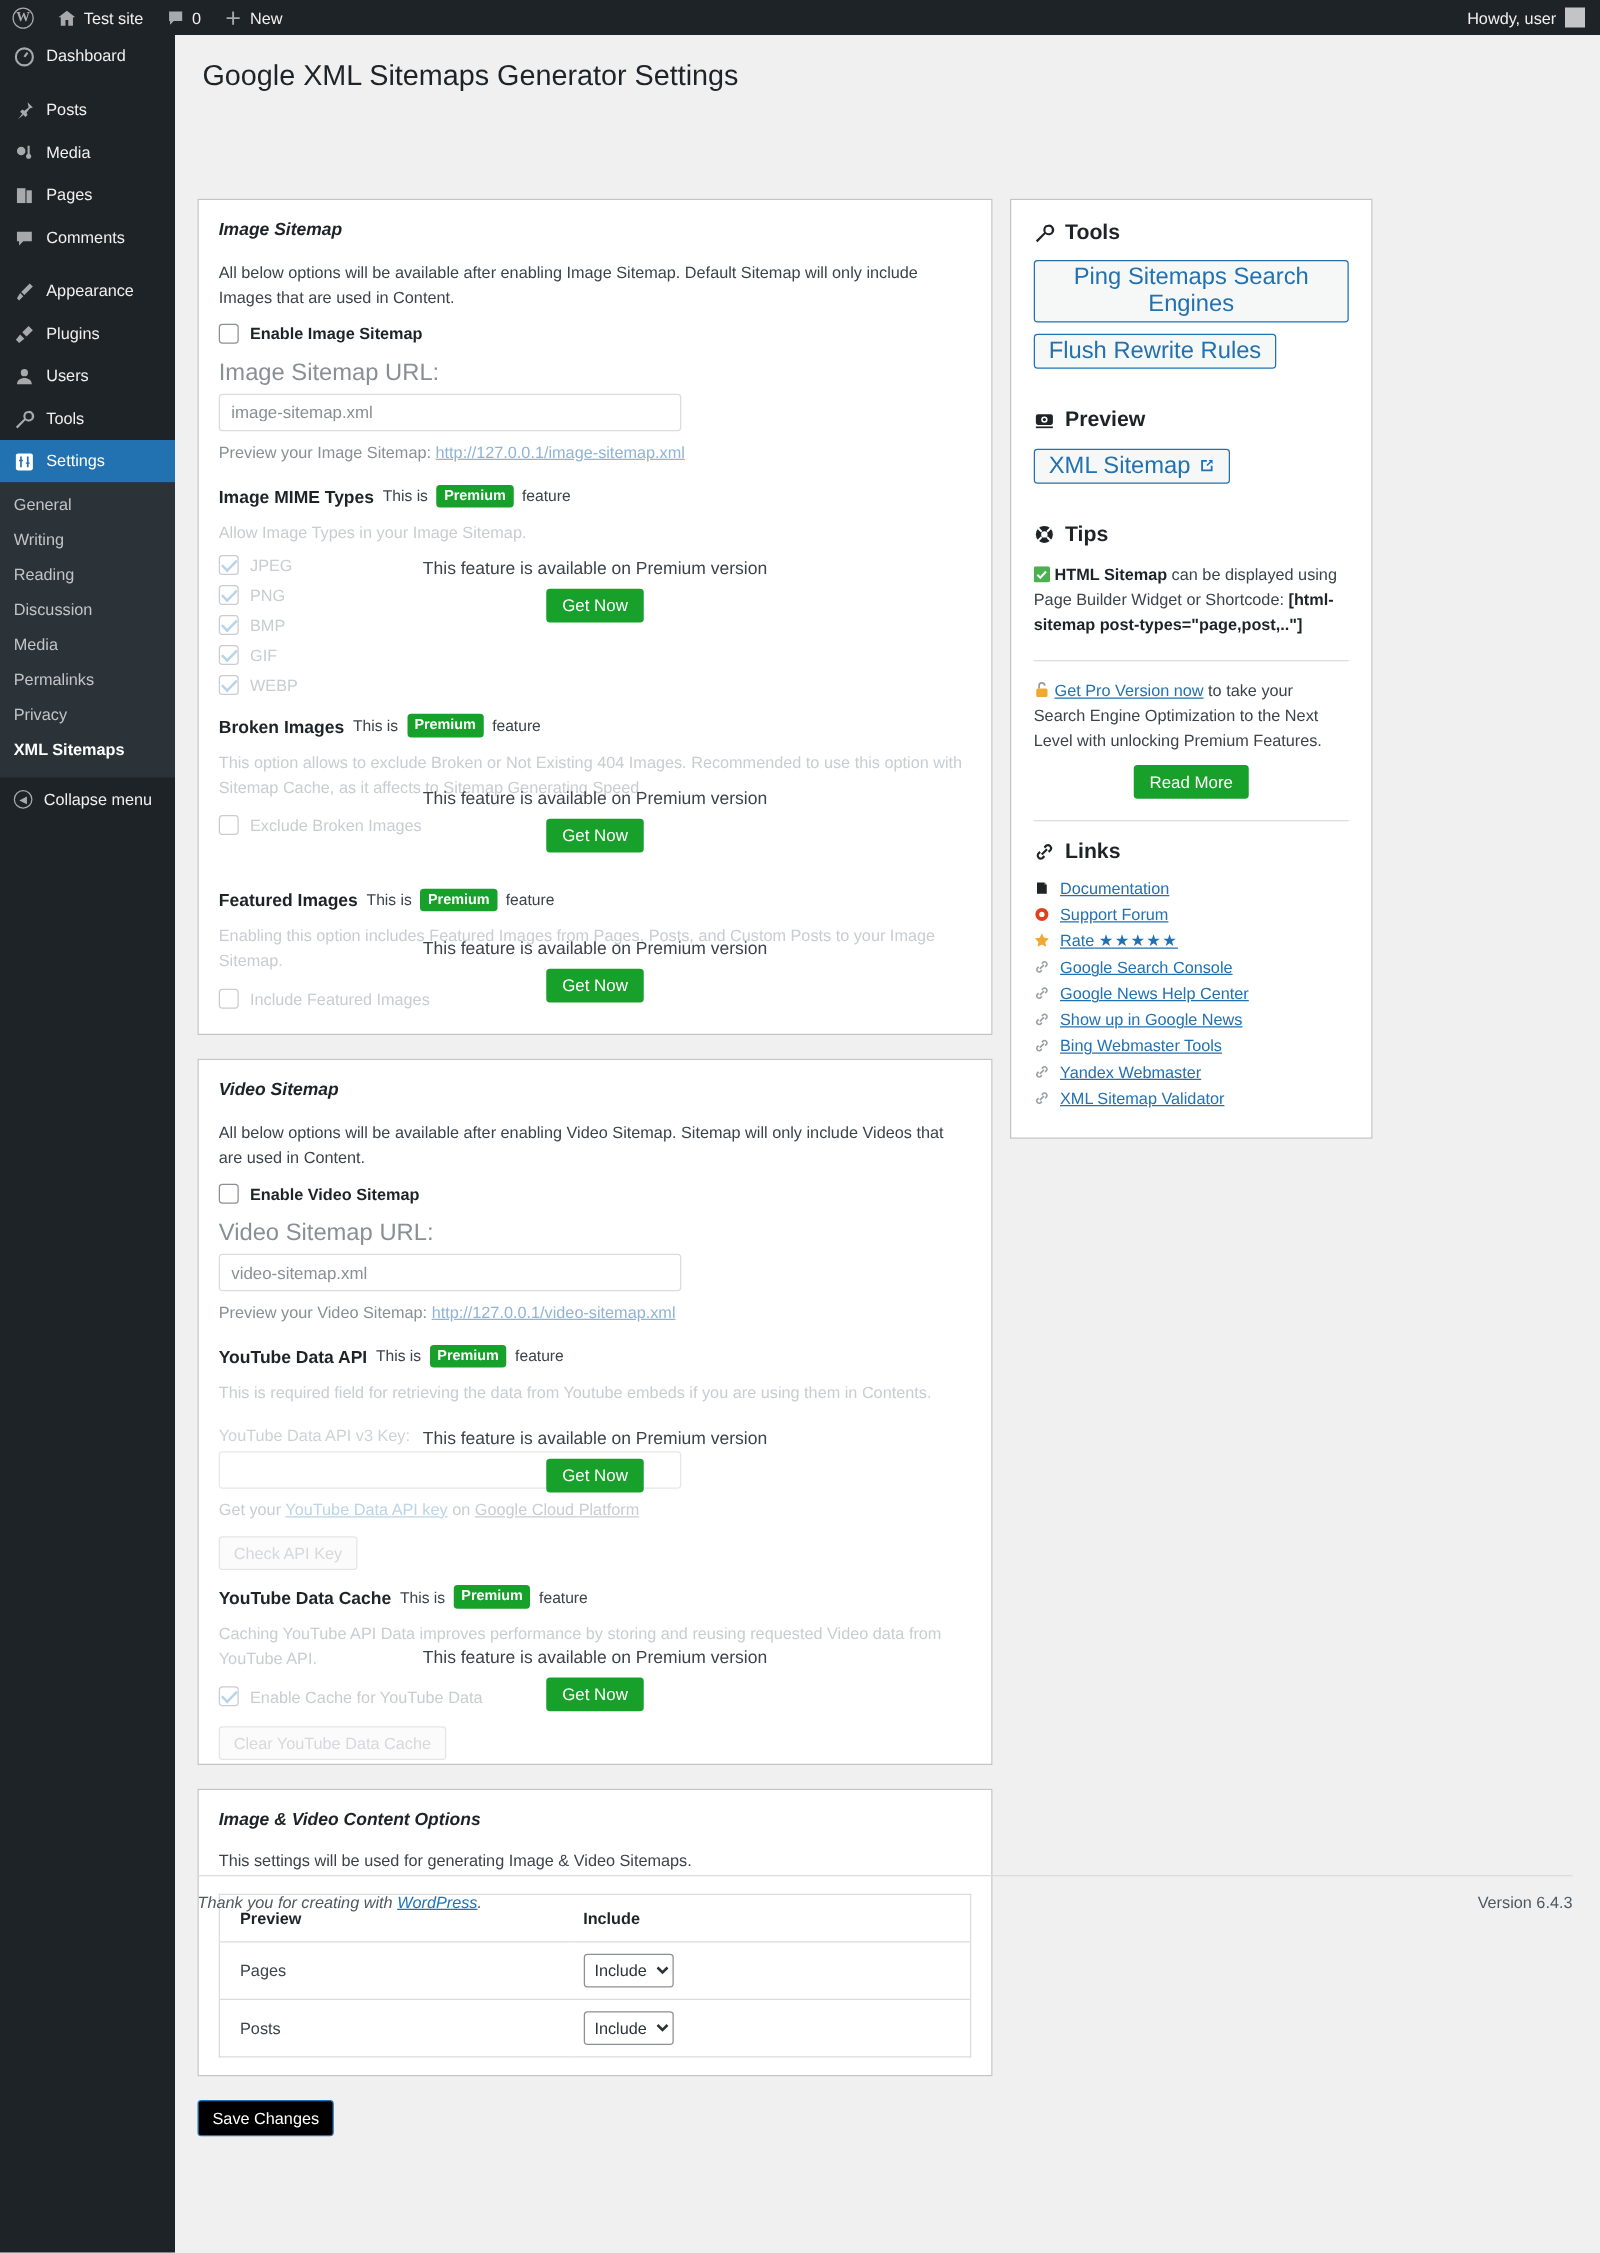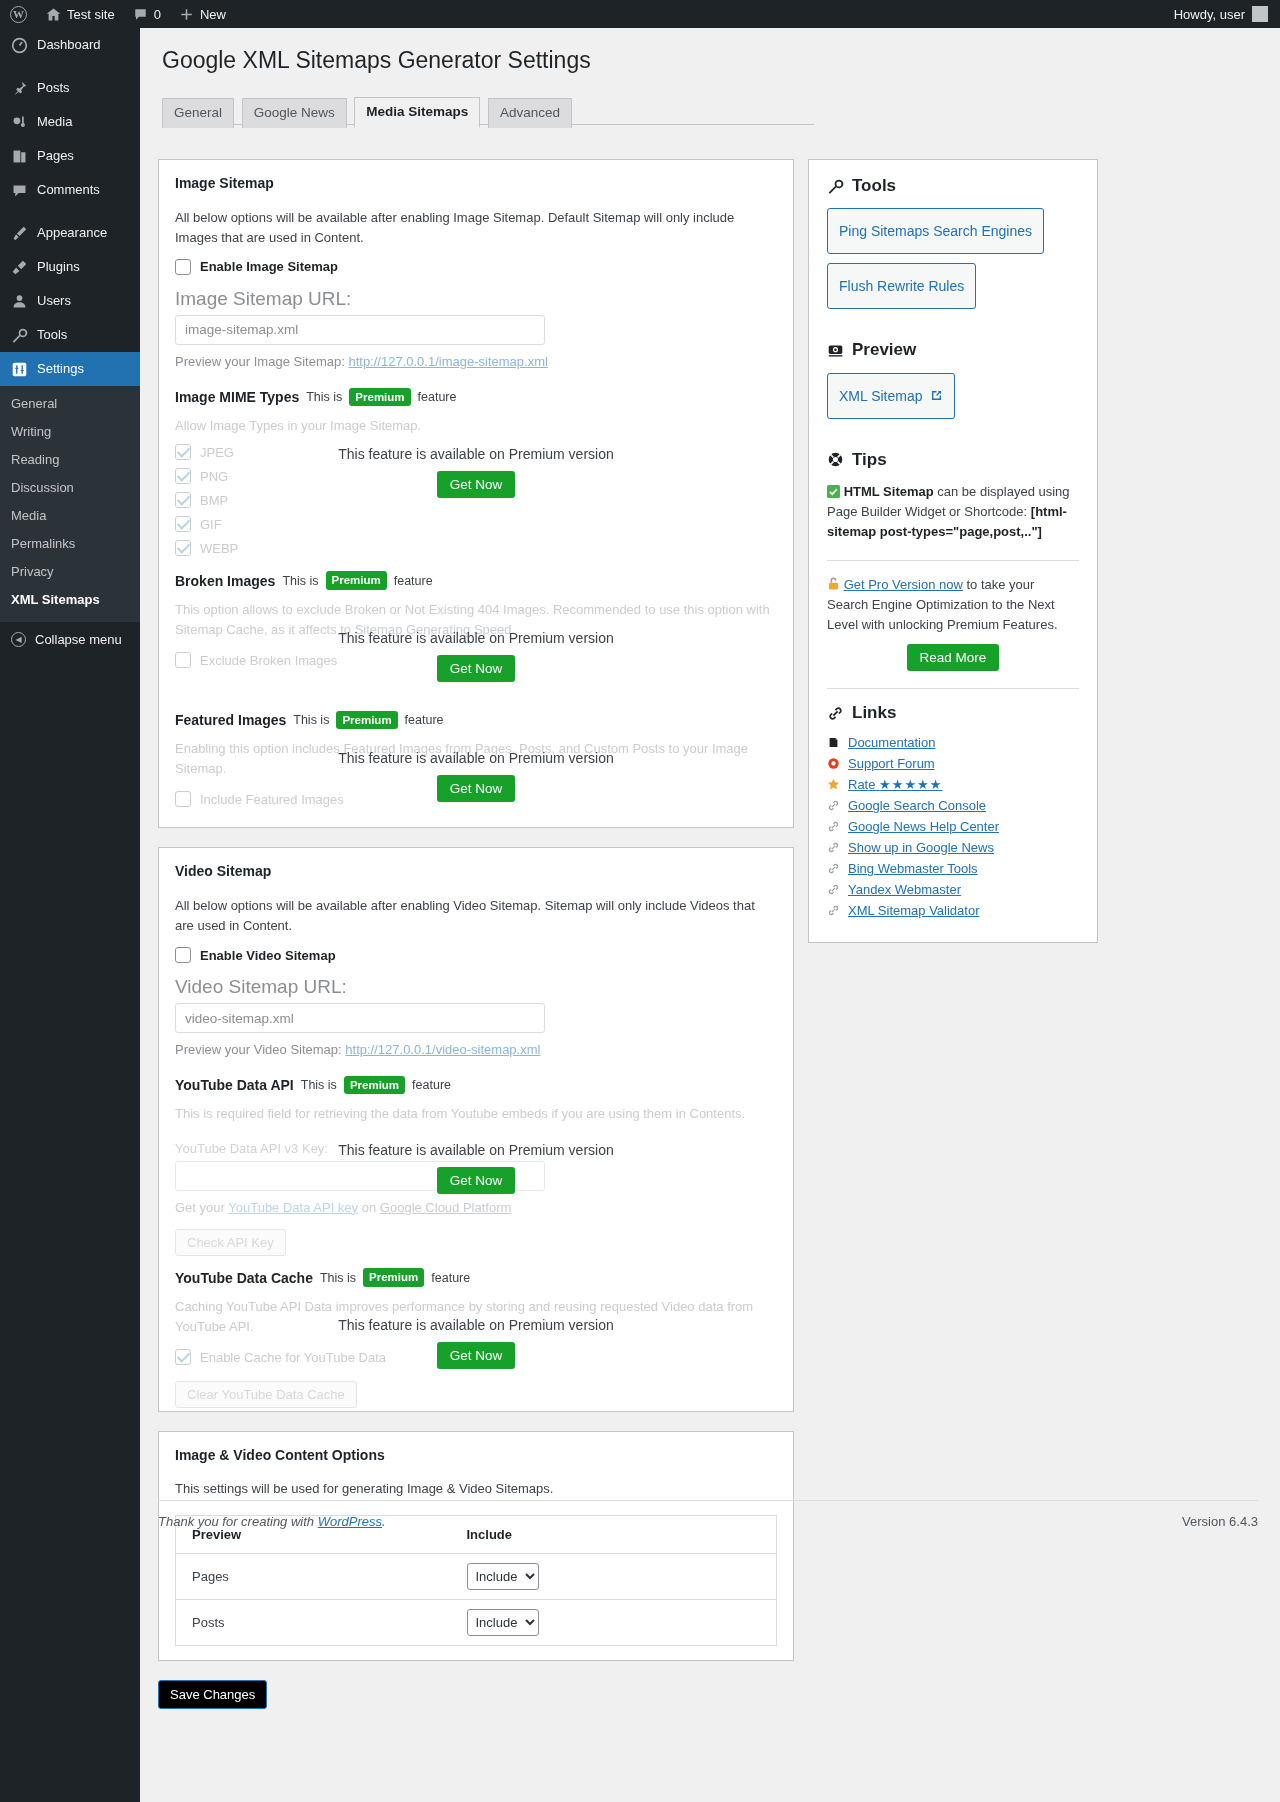--- a/index.html
+++ b/index.html
@@ -94,21 +94,21 @@
   
   #cols{ position:absolute; top:131px; left:18px; width:1100px; }
   #colmain{ position:absolute; left:0; top:0; width:636px; }
   #colside{ position:absolute; left:650px; top:0; width:290px; }
 
   .card{
     background:#fff; border:1px solid #c3c4c7; margin-bottom:19px;
     padding:14px 16px 14px 16px; position:relative;
   }
   .card h2{
-    font-size:14px; font-weight:bold; color:#1d2327; margin:0 0 14px 0; line-height:1.4;
+    font-size:14px; font-weight:bold; color:#1d2327; margin:0 0 14px 0; line-height:1.4;font-style:italic;
   }
   .card p.desc{ margin:0 0 11px 0; font-size:13px; line-height:1.55; color:#3c434a; }
 
   .checkrow{ display:flex; align-items:center; gap:9px; margin:10px 0 13px 0; }
   .cb{
     width:16px;height:16px;border:1px solid #8c8f94;border-radius:3px;
     background:#fff; display:inline-block; flex:none; position:relative;
   }
   .cb.checked:after{
     content:"";position:absolute;left:4px;top:0px;width:5px;height:10px;
@@ -180,21 +180,21 @@
   }
 
   
   .sidebox{ background:#fff;border:1px solid #c3c4c7;padding:16px 18px 18px 18px; }
   .side-h{ display:flex;align-items:center;gap:8px;margin:0 0 12px 0; }
   .side-h .t{ font-size:17px;font-weight:bold;color:#1d2327;line-height:1.2; }
   .side-h.mt{ margin-top:22px; }
   .btn-outline{
     display:inline-flex;align-items:center;gap:7px;
     border:1px solid #2271b1;border-radius:3px;background:#f6f7f7;color:#2271b1;
-    font-size:14px;padding:14px 11px;margin-bottom:9px;cursor:pointer;
+    font-size:19px;padding:2px 11px;margin-bottom:9px;cursor:pointer;
     font-family:"Liberation Sans", sans-serif;
   }
   .tip{ font-size:13px;line-height:1.55;color:#3c434a;margin:0; }
   .tip b{ color:#1d2327; }
   .hr{ border-top:1px solid #dcdcde; margin:17px 0 14px 0; }
   .center{ text-align:center; }
   .links a{ color:#2271b1; text-decoration:underline; font-size:13px; }
   .linkrow{ display:flex;align-items:center;gap:8px;margin-bottom:6px; }
   .stars{ color:#2271b1; letter-spacing:1px; }
 
@@ -362,26 +362,20 @@
   <div class="collapse">
     <span class="circ">◀</span>
     <span>Collapse menu</span>
   </div>
 </div>
 
 <div id="content">
 
   <h1 id="pagetitle">Google XML Sitemaps Generator Settings</h1>
 
-  <div class="nav-tabs">
-    <span class="nav-tab">General</span>
-    <span class="nav-tab">Google News</span>
-    <span class="nav-tab active">Media Sitemaps</span>
-    <span class="nav-tab">Advanced</span>
-  </div>
 
   <div id="cols">
 
     <div id="colmain">
 
       
       <div class="card">
         <h2>Image Sitemap</h2>
         <p class="desc">All below options will be available after enabling Image Sitemap. Default Sitemap will only include Images that are used in Content.</p>
 

